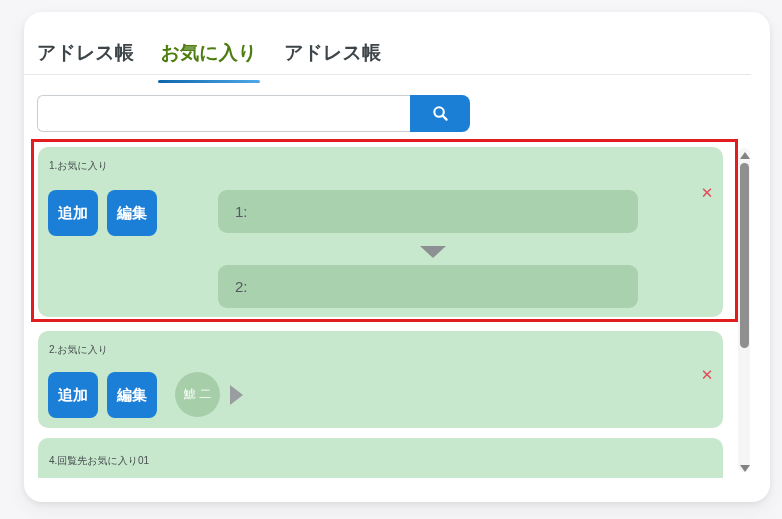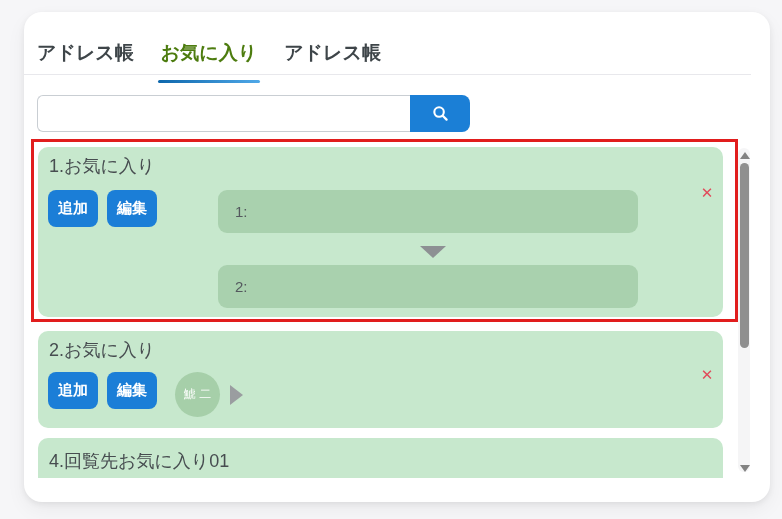--- a/index.html
+++ b/index.html
@@ -55,25 +55,25 @@
   .panel {
     position: absolute; left: 13px; width: 685px;
     background: #c7e8cd; border-radius: 10px;
   }
   .panel-1 { top: 8px;   height: 170px; }
   .panel-2 { top: 192px; height: 97px;  }
   .panel-3 { top: 299px; height: 100px; }
 
   .panel-title {
     position: absolute; left: 11px; top: 10px;
-    font-size: 18px; color: #474d50; line-height: 18px; text-align: center;
+    font-size: 10px; color: #474d50; line-height: 18px; text-align: center;
   }
 
   .btn-blue {
-    position: absolute; height: 37px; width: 50px;
+    position: absolute; height: 46px; width: 50px;
     background: #1b7ed7; color: #ffffff; border: none; border-radius: 8px;
     font-size: 15px; font-weight: 700; cursor: pointer;
     display: flex; align-items: center; justify-content: center;
     font-family: inherit;
   }
   .panel-1 .btn-add  { left: 10px; top: 43px; }
   .panel-1 .btn-edit { left: 69px; top: 43px; }
   .panel-2 .btn-add  { left: 10px; top: 41px; }
   .panel-2 .btn-edit { left: 69px; top: 41px; }
 

